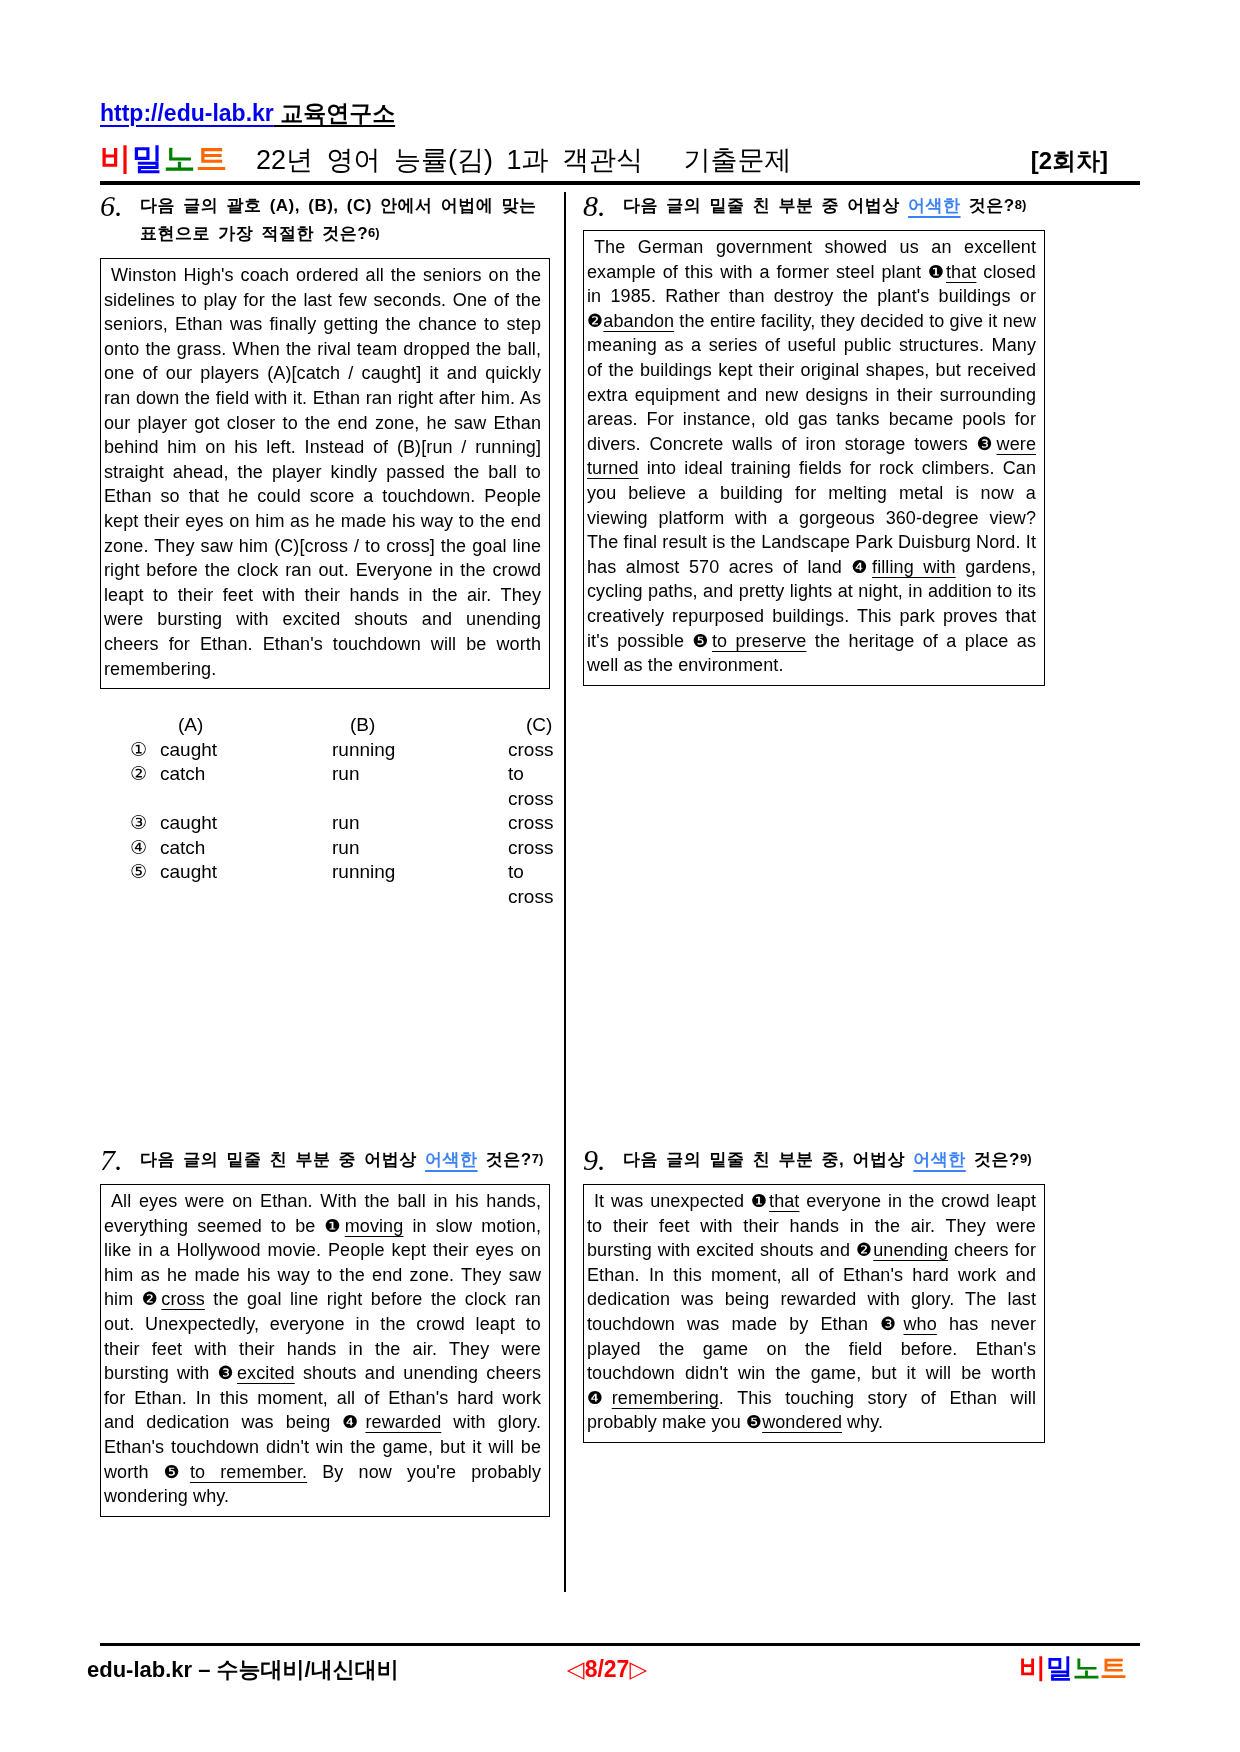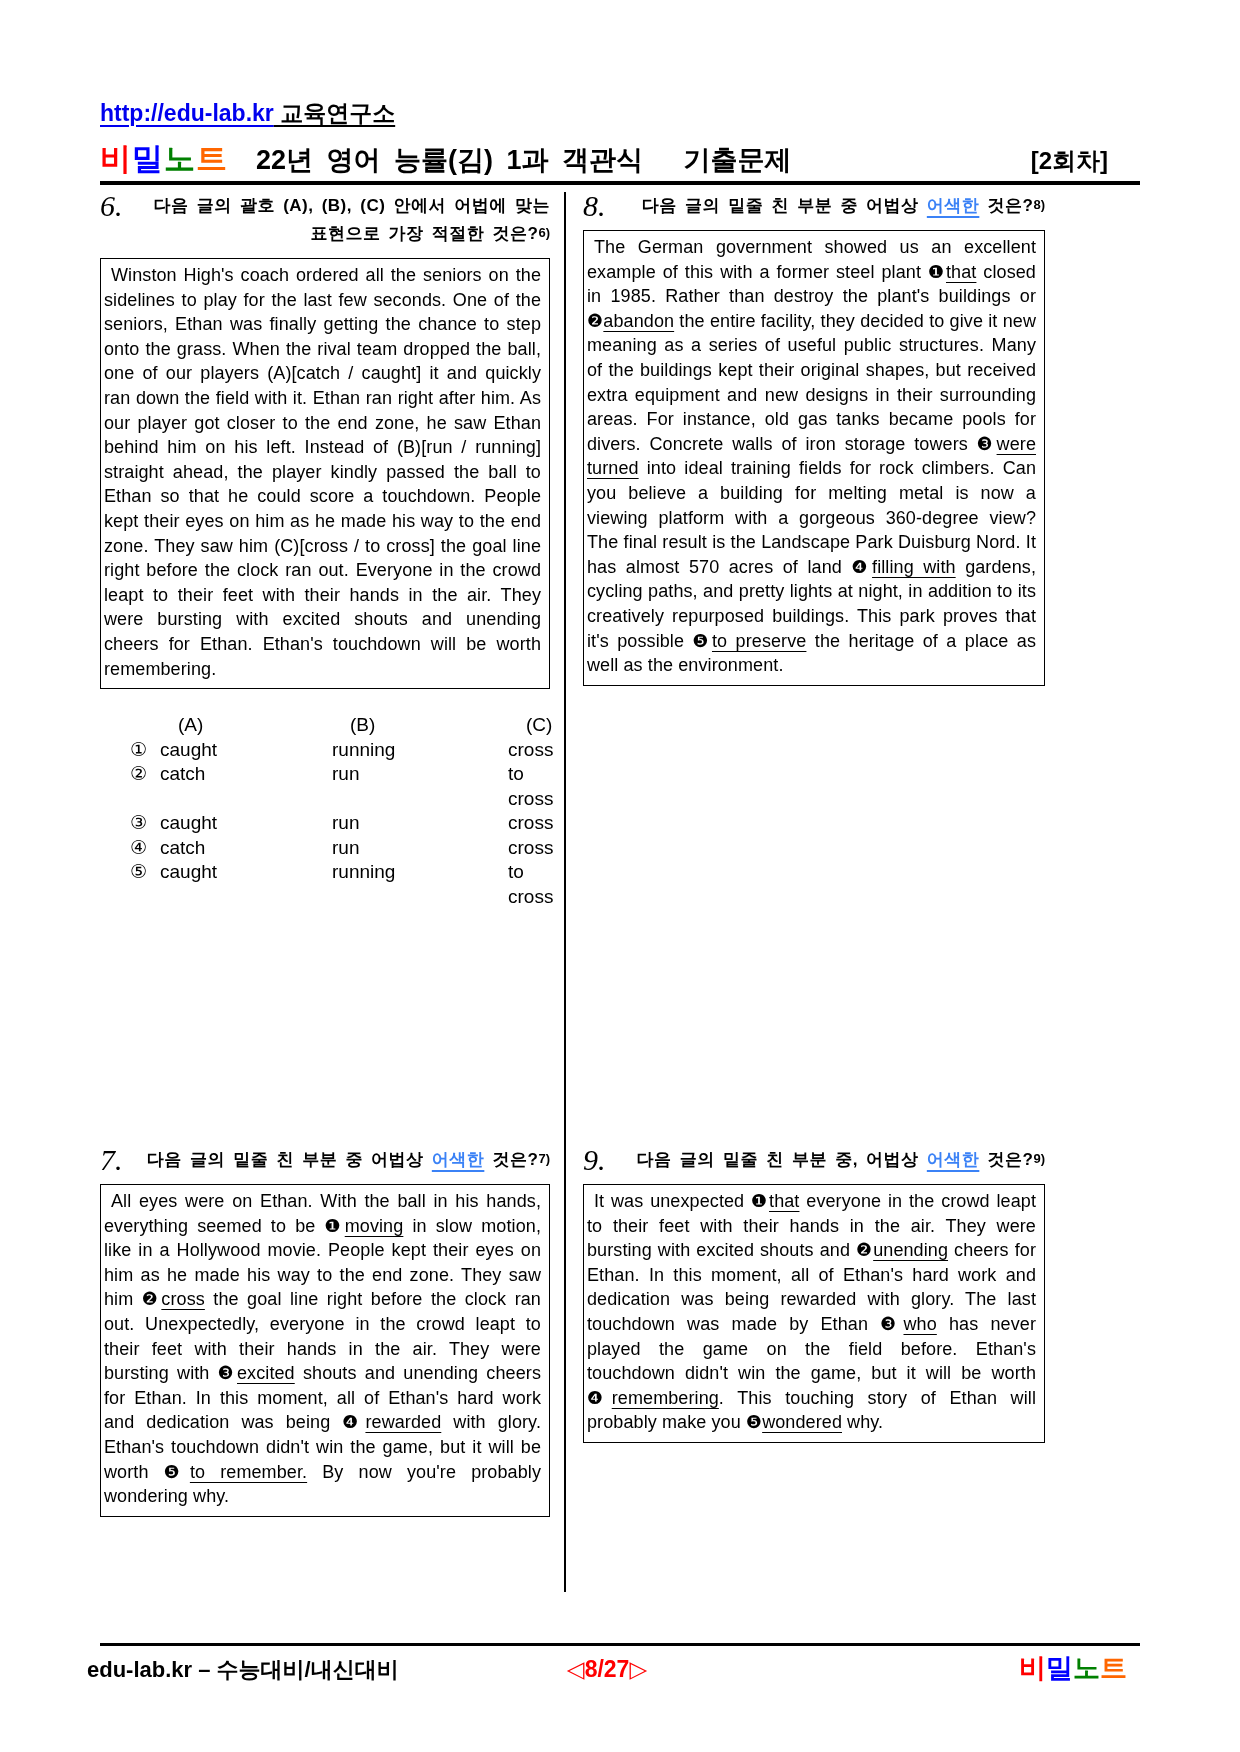--- a/index.html
+++ b/index.html
@@ -12,34 +12,34 @@
     color:#000;
     overflow:hidden;
   }
   
   .header{position:absolute;left:100px;top:74px;width:1040px;margin-top:24px;}
   .site-line{font-size:23px;font-weight:bold;letter-spacing:0;}
   .site-url{color:#0000ee;text-decoration:underline;text-decoration-thickness:2px;text-underline-offset:4px;}
   .site-org{color:#000;text-decoration:underline;text-decoration-thickness:2px;text-underline-offset:4px;}
   .title-row{display:flex;align-items:baseline;margin-top:9px;}
   .brand{font-size:31px;font-weight:bold;letter-spacing:1px;white-space:pre;}
-  .doc-title{font-size:27px;font-weight:bold;margin-left:28px;white-space:pre;word-spacing:6px;}
+  .doc-title{font-size:27px;font-weight:normal;margin-left:28px;white-space:pre;word-spacing:6px;}
   .round{margin-left:auto;margin-right:32px;font-size:24px;font-weight:bold;white-space:pre;}
   .top-rule{position:absolute;left:100px;top:181px;width:1040px;height:4px;background:#000;}
   
   .body{position:absolute;left:100px;top:190px;width:1040px;height:1453px;}
   .divider{position:absolute;left:464px;top:2px;width:2px;height:1400px;background:#000;}
   .q{position:absolute;}
   #q6{left:0;top:2px;width:450px;}
   #q8{left:483px;top:2px;width:462px;}
   #q7{left:0;top:956px;width:450px;}
   #q9{left:483px;top:956px;width:462px;}
   .q-head{display:flex;margin-bottom:9px;}
   .q-num{flex:0 0 40px;font-family:"Liberation Serif","DejaVu Serif",serif;font-style:italic;font-size:30px;line-height:28px;}
-  .q-prompt{flex:1;font-weight:bold;font-size:17px;line-height:28px;word-spacing:3px;letter-spacing:0.5px;text-align:right;}
+  .q-prompt{flex:1;font-weight:bold;font-size:17px;line-height:28px;word-spacing:3px;letter-spacing:0.5px;}
   .q-prompt .red-u{color:#3b82f6;text-decoration:underline;text-decoration-thickness:1.5px;text-underline-offset:5px;}
   .q-prompt .fn{font-size:13px;position:relative;top:-2px;letter-spacing:0;}
   .passage{
     border:1.5px solid #000;
     padding:4px 8px 7px 3px;
     font-size:18px;line-height:24.6px;
     text-align:justify;text-indent:7px;
     letter-spacing:0.1px;
   }
   .passage .b{font-weight:normal;margin-top:32px;}

